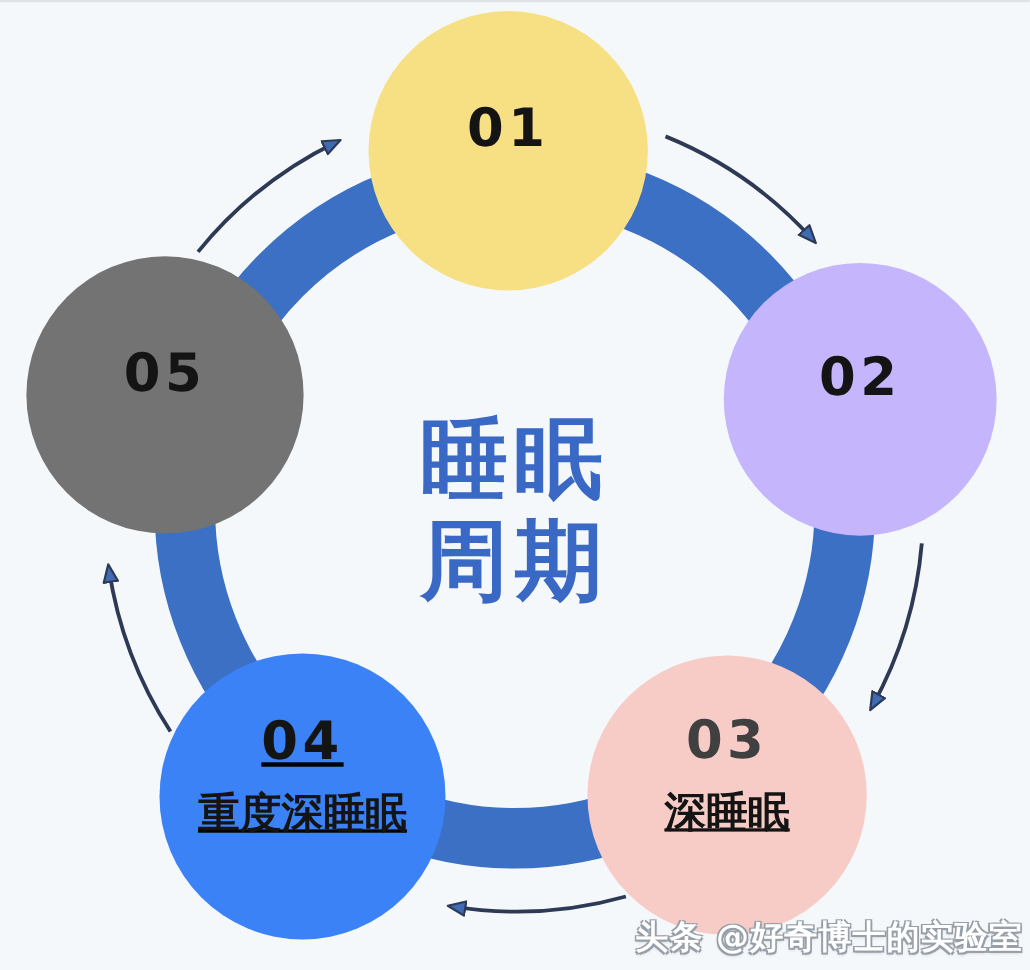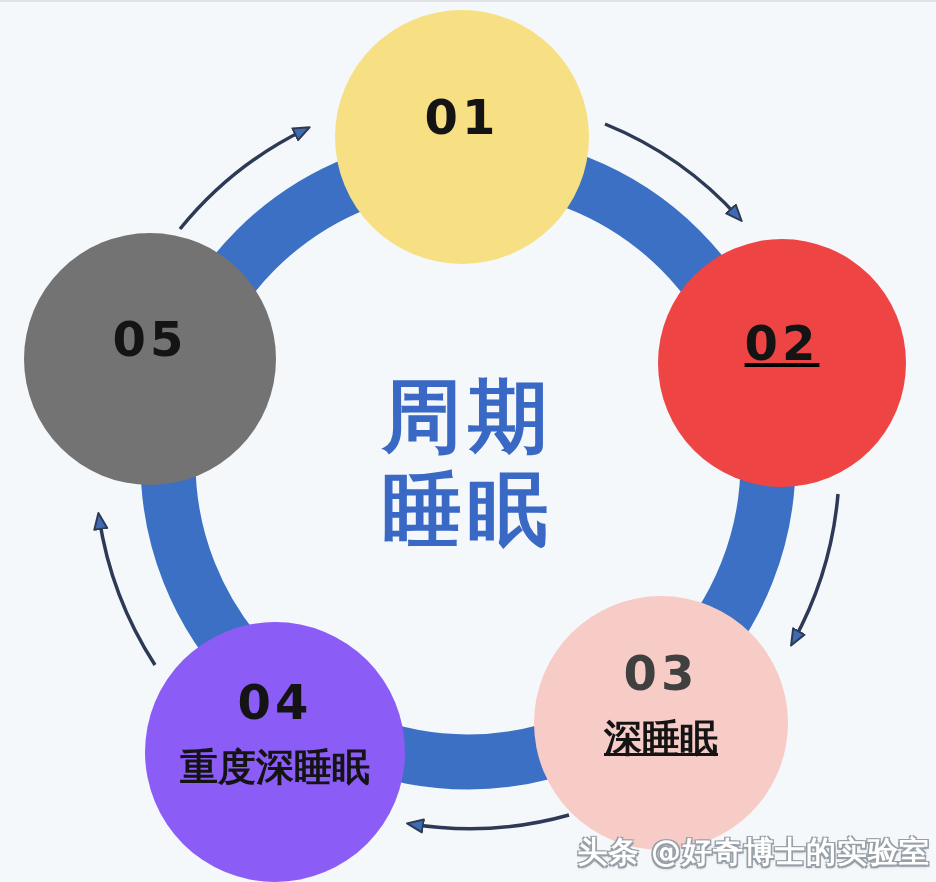--- a/index.html
+++ b/index.html
@@ -89,46 +89,46 @@
     <path class="arrow-path" d="M 569 813 A 367 367 0 0 1 411 822" fill="none" stroke-width="3.5" marker-end="url(#arrowhead)" stroke="#2E3A55"></path>
     <path class="arrow-path" d="M 155 663 A 373 373 0 0 1 99 515" fill="none" stroke-width="3.5" marker-end="url(#arrowhead)" stroke="#2E3A55"></path>
   </svg>
 
   <div class="stage" style="left: 335px; top: 8px; width: 254px; height: 254px; background: rgb(247, 224, 131);">
     <div class="stage-inner">
       <div class="stage-number" style="color: rgb(20, 20, 20);">01</div>
     </div>
   </div>
 
-  <div class="stage" style="left: 658px; top: 237px; width: 248px; height: 248px; background: #ef4444; text-decoration: underline;">
+  <div class="stage" style="left: 658px; top: 237px; width: 248px; height: 248px; background: #c4b5fd;">
     <div class="stage-inner">
       <div class="stage-number" style="color: rgb(20, 20, 20);">02</div>
     </div>
   </div>
 
   <div class="stage" style="left: 534px; top: 594px; width: 254px; height: 254px; background: rgb(247, 204, 199);">
     <div class="stage-inner">
       <div class="stage-number" style="color: #404040;">03</div>
       <div class="stage-label" style="color: rgb(20, 20, 20); text-decoration: underline;">深睡眠</div>
     </div>
   </div>
 
-  <div class="stage" style="left: 145px; top: 620px; width: 260px; height: 260px; background: #8b5cf6;">
+  <div class="stage" style="left: 145px; top: 592px; width: 260px; height: 260px; background: #3b82f6; text-decoration: underline;">
     <div class="stage-inner">
       <div class="stage-number" style="color: rgb(20, 20, 20);">04</div>
       <div class="stage-label" style="color: rgb(20, 20, 20);">重度深睡眠</div>
     </div>
   </div>
 
   <div class="stage" style="left: 24px; top: 231px; width: 252px; height: 252px; background: #737373;">
     <div class="stage-inner">
       <div class="stage-number" style="color: rgb(20, 20, 20);">05</div>
     </div>
   </div>
 
   <div class="center-title" style="color: rgb(58, 104, 197);">
+    <div>睡眠</div>
     <div>周期</div>
-    <div>睡眠</div>
   </div>
 
   <div class="watermark">头条 @好奇博士的实验室</div>
 
 </div>
 
 </body></html>

